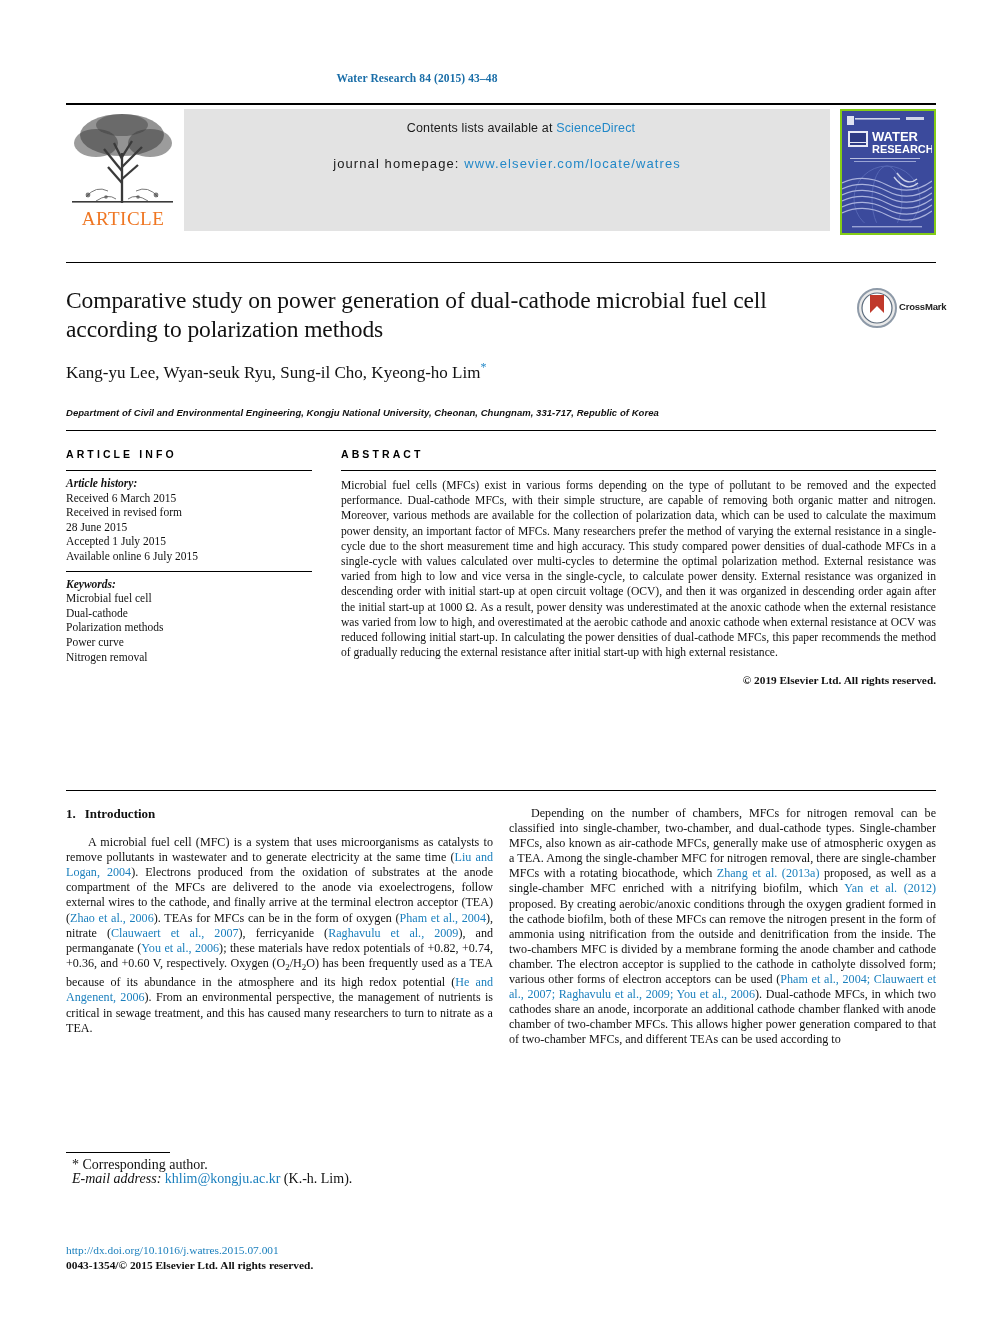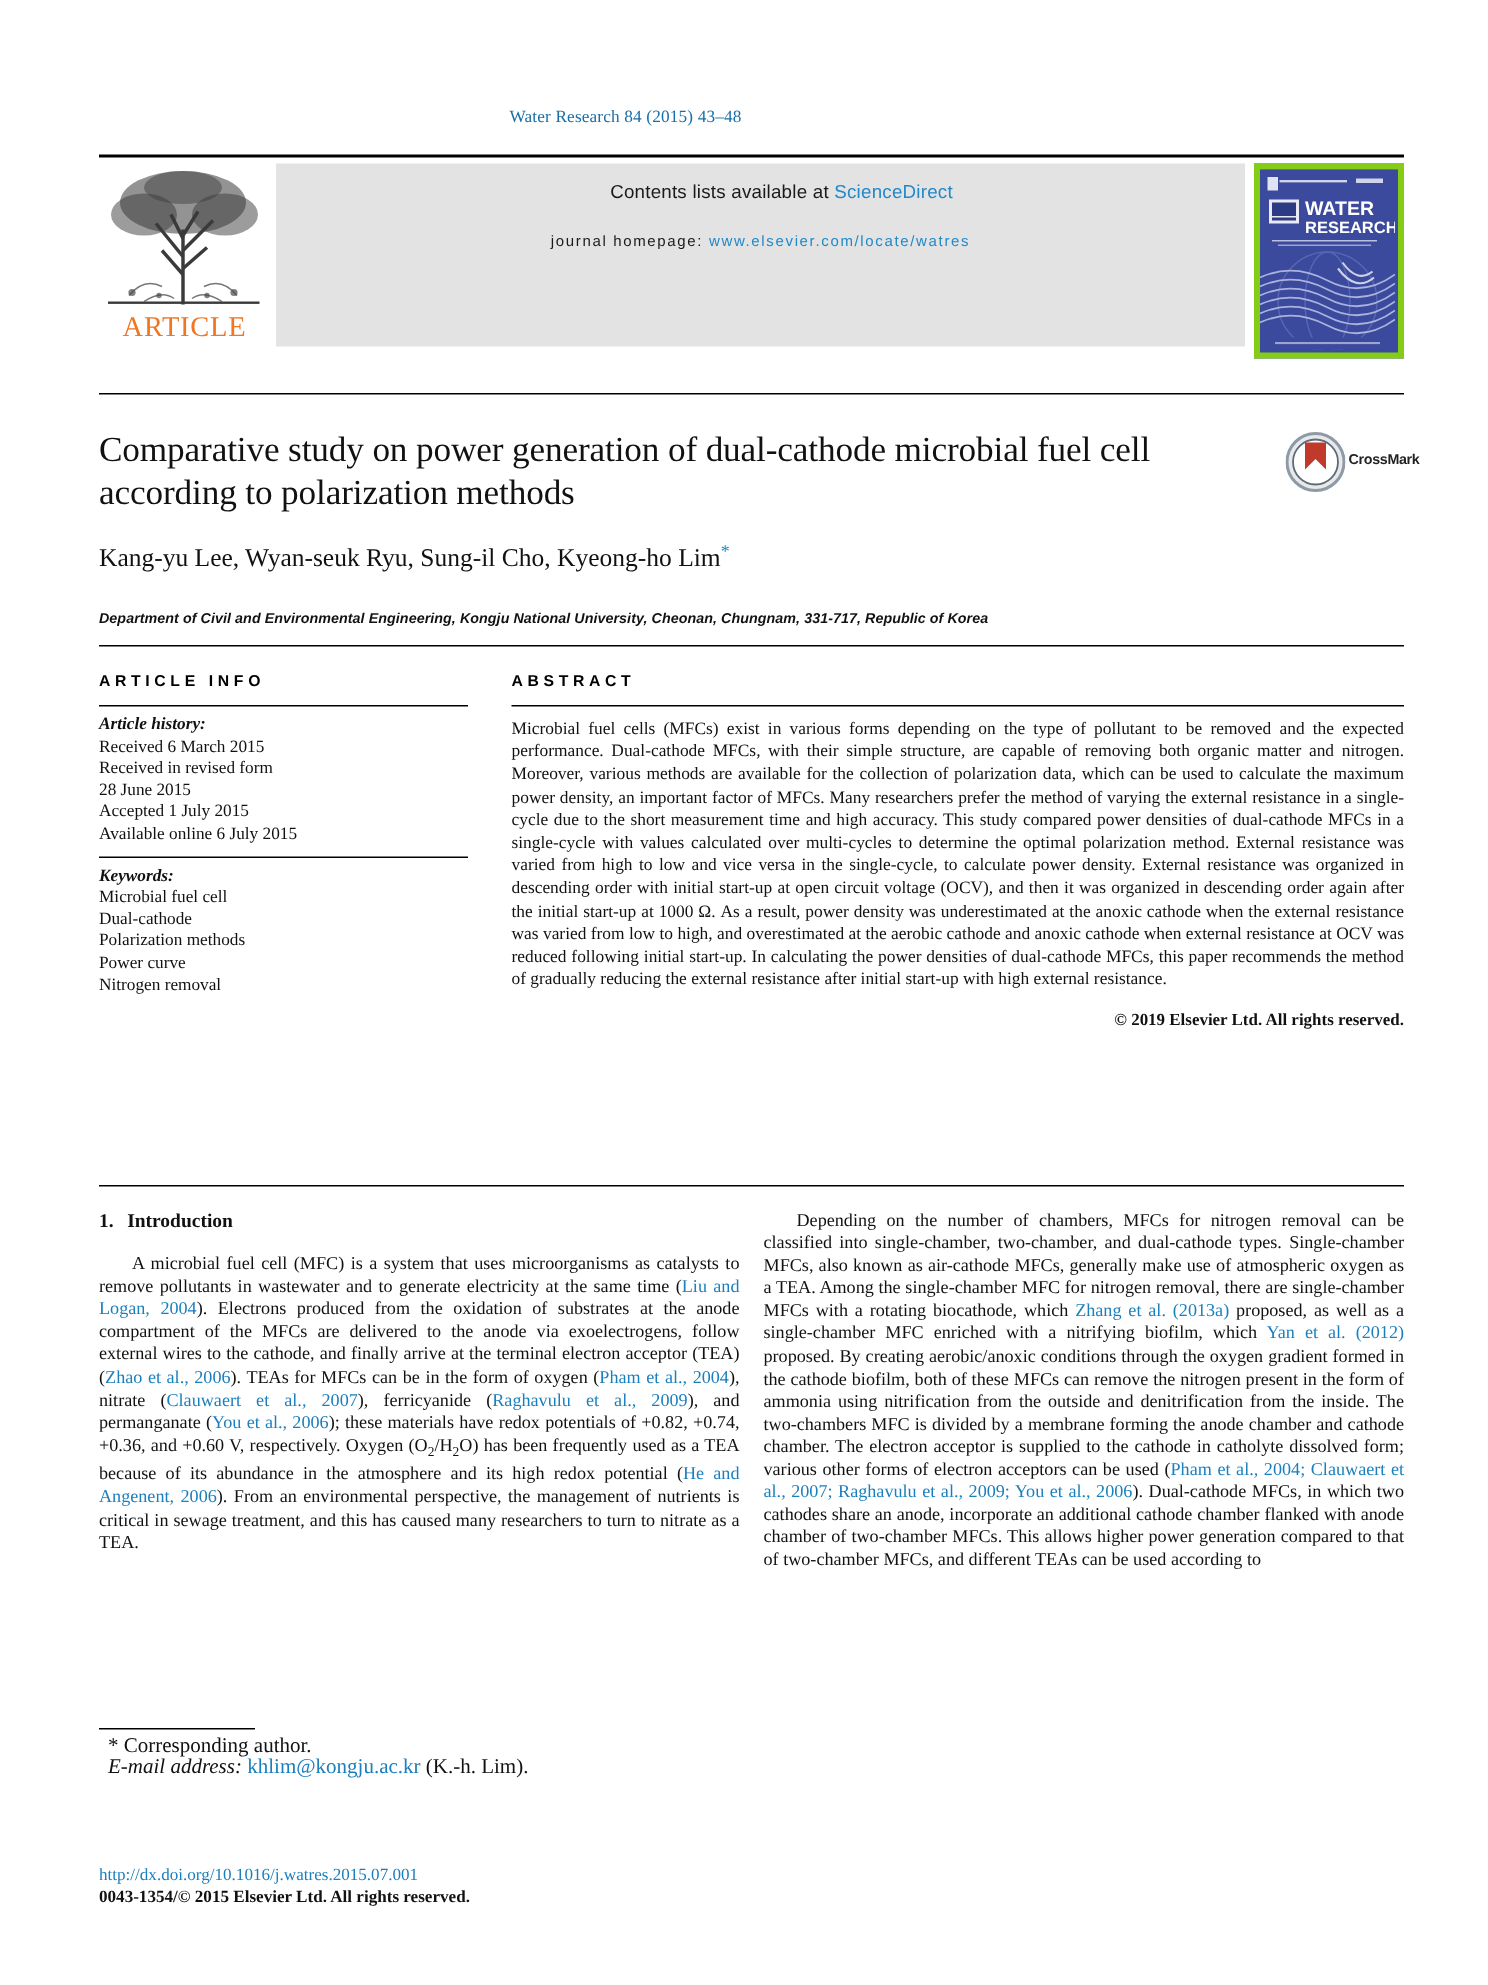--- a/index.html
+++ b/index.html
@@ -22,21 +22,21 @@
     height: 1323px;
   }
 
   
   .running-head {
     position: absolute;
     left: 0; top: 72px;
     width: 834px;
     text-align: center;
     font-size: 11.5px;
-    font-weight: normal;
+    font-weight: bold;
     color: #1a6ea8;
     letter-spacing: .1px;
   }
 
   
   .masthead {
     position: absolute;
     left: 66px; top: 103px;
     width: 870px;
   }
@@ -93,32 +93,32 @@
     text-align: center;
     font-family: "Liberation Serif", serif;
     font-size: 31px;
     color: #111;
     letter-spacing: .3px;
   }
   .homepage-line {
     margin-top: 21px;
     text-align: center;
     font-family: "Liberation Sans", sans-serif;
-    font-size: 10px;
+    font-size: 13px;
     color: #1a1a1a;
     letter-spacing: 1.1px;
   }
   .homepage-line .url { color: #2288c8; }
 
   .cover-thumb {
     position: absolute;
     right: 0; top: 0;
     width: 92px; height: 122px;
     background: #3b4a9c;
-    border: 4px solid #84cc16;
+    border: 2px solid #84cc16;
     overflow: hidden;
   }
 
   
   .title-rule {
     position: absolute;
     left: 66px; top: 262px;
     width: 870px;
     height: 1px;
     background: #000;

